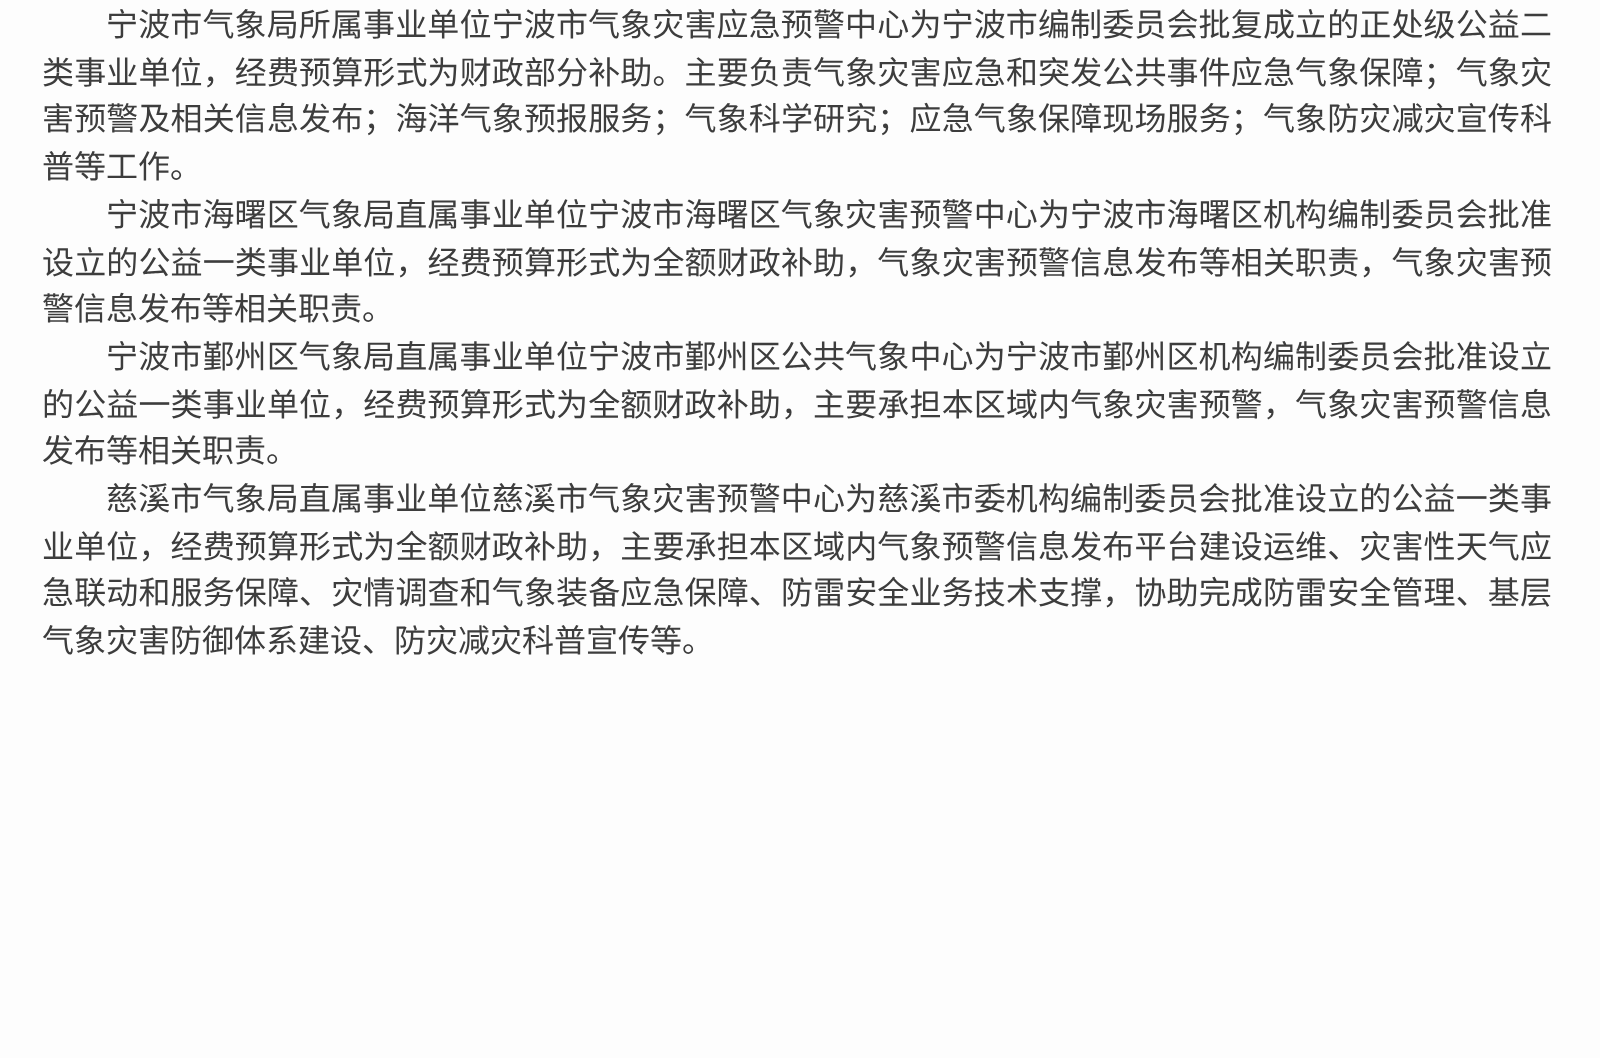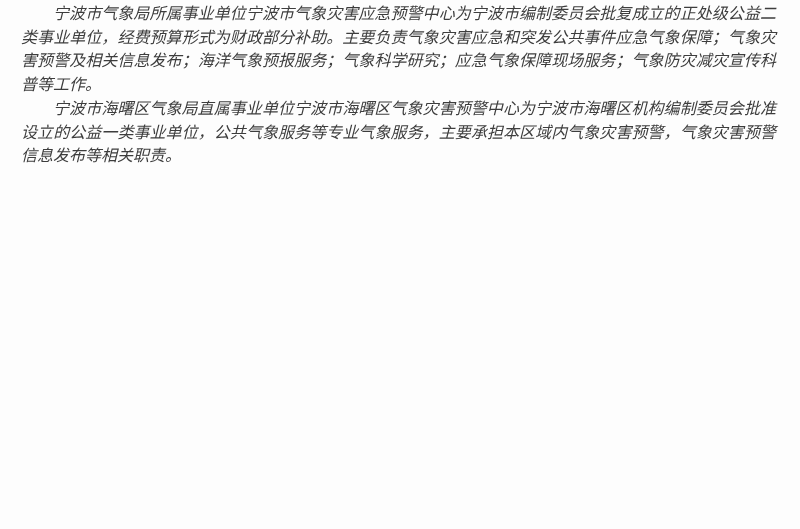--- a/index.html
+++ b/index.html
@@ -11,34 +11,35 @@
     height: 529px;
     overflow: hidden;
     background: #fdfdfd;
   }
   .page {
     box-sizing: border-box;
     width: 796px;
     height: 529px;
     padding: 2px 20px 0 21px;
     background: #fdfdfd;
-    font-style: italic;
   }
   .doc-paragraph {
     margin: 0;
     padding: 0;
     font-family: "Liberation Serif", "DejaVu Serif", serif;
     font-size: 16px;
     line-height: 23.7px;
     color: #3d3d3d;
     text-align: justify;
     text-justify: inter-ideograph;
     text-indent: 2em;
     word-break: break-all;
   }
 </style>
 </head>
 <body>
 
 <div class="page">
   <p class="doc-paragraph">宁波市气象局所属事业单位宁波市气象灾害应急预警中心为宁波市编制委员会批复成立的正处级公益二类事业单位，经费预算形式为财政部分补助。主要负责气象灾害应急和突发公共事件应急气象保障；气象灾害预警及相关信息发布；海洋气象预报服务；气象科学研究；应急气象保障现场服务；气象防灾减灾宣传科普等工作。</p>
-  <p class="doc-paragraph">宁波市海曙区气象局直属事业单位宁波市海曙区气象灾害预警中心为宁波市海曙区机构编制委员会批准设立的公益一类事业单位，公共气象服务等专业气象服务，主要承担本区域内气象灾害预警，气象灾害预警信息发布等相关职责。</p>
+  <p class="doc-paragraph">宁波市海曙区气象局直属事业单位宁波市海曙区气象灾害预警中心为宁波市海曙区机构编制委员会批准设立的公益一类事业单位，经费预算形式为全额财政补助，气象灾害预警信息发布等相关职责，气象灾害预警信息发布等相关职责。</p>
+  <p class="doc-paragraph">宁波市鄞州区气象局直属事业单位宁波市鄞州区公共气象中心为宁波市鄞州区机构编制委员会批准设立的公益一类事业单位，经费预算形式为全额财政补助，主要承担本区域内气象灾害预警，气象灾害预警信息发布等相关职责。</p>
+  <p class="doc-paragraph">慈溪市气象局直属事业单位慈溪市气象灾害预警中心为慈溪市委机构编制委员会批准设立的公益一类事业单位，经费预算形式为全额财政补助，主要承担本区域内气象预警信息发布平台建设运维、灾害性天气应急联动和服务保障、灾情调查和气象装备应急保障、防雷安全业务技术支撑，协助完成防雷安全管理、基层气象灾害防御体系建设、防灾减灾科普宣传等。</p>
 </div>
 
 </body></html>

